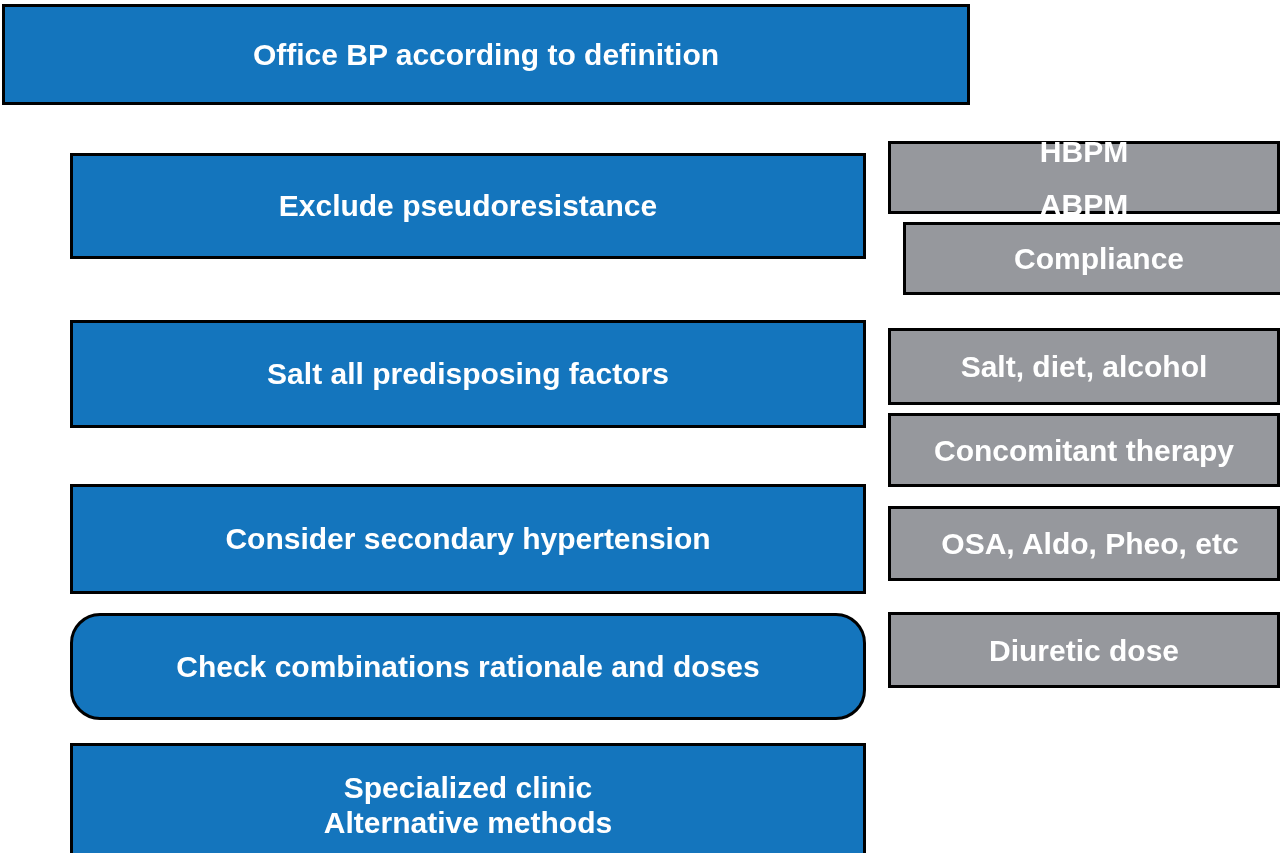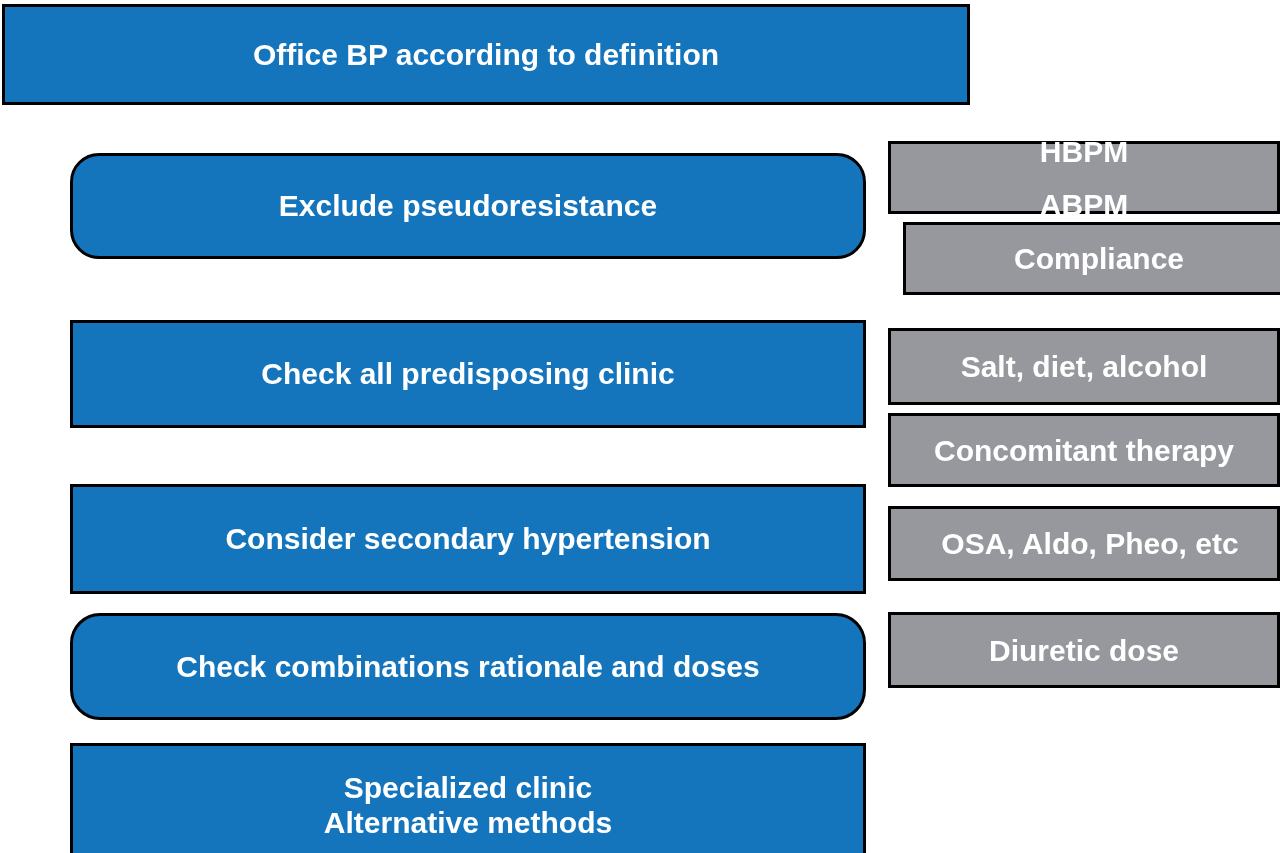--- a/index.html
+++ b/index.html
@@ -44,21 +44,21 @@
   .note {
     background: var(--note-fill);
     left: 888px;
     width: 392px;
     line-height: 1.1;
   }
   .line { display: block; }
 
   .title-box { background: var(--step-fill); left: 2px; top: 4px; width: 968px; height: 101px; }
 
-  .step-1 { top: 153px; height: 106px; border-radius: 29px; }
+  .step-1 { top: 153px; height: 106px; }
   .step-2 { top: 320px; height: 108px; }
   .step-3 { top: 484px; height: 110px; }
   .step-4 { top: 613px; height: 107px; border-radius: 30px; }
   .step-5 { top: 743px; height: 124px; }
 
   .note-1 { top: 141px; height: 73px; gap: 20px; }
   .note-2 { top: 222px; height: 73px; margin-left: 15px; }
   .note-3 { top: 328px; height: 77px; }
   .note-4 { top: 413px; height: 74px; }
   .note-5 { top: 506px; height: 75px; padding-left: 12px; }
@@ -71,21 +71,21 @@
 
   <div class="box title-box">
     <span class="line">Office BP according to definition</span>
   </div>
 
   <div class="box step step-1">
     <span class="line">Exclude pseudoresistance</span>
   </div>
 
   <div class="box step step-2">
-    <span class="line">Check all predisposing clinic</span>
+    <span class="line">Salt all predisposing factors</span>
   </div>
 
   <div class="box step step-3">
     <span class="line">Consider secondary hypertension</span>
   </div>
 
   <div class="box step step-4">
     <span class="line">Check combinations rationale and doses</span>
   </div>
 

